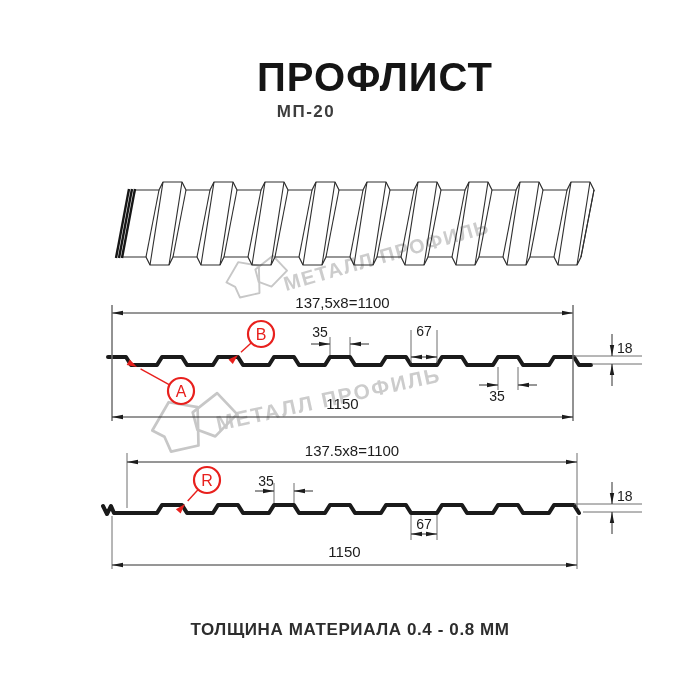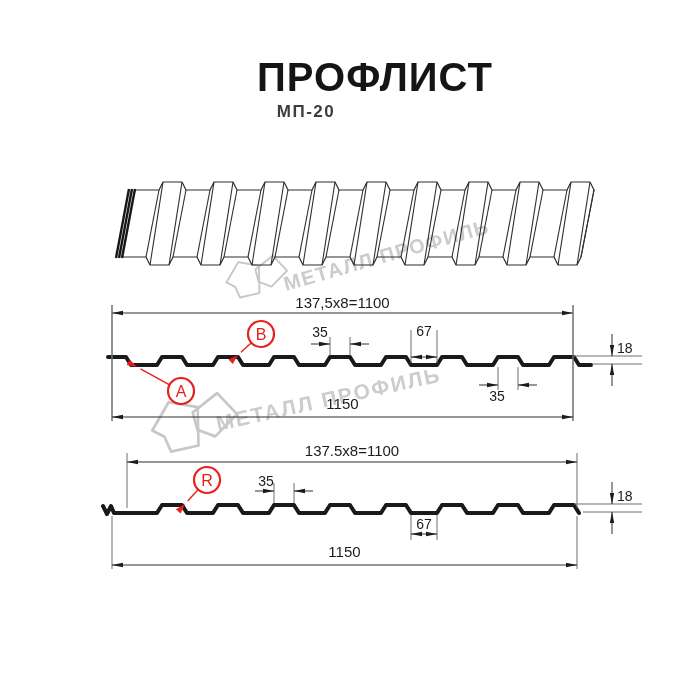--- a/index.html
+++ b/index.html
@@ -162,13 +162,14 @@
         <line x1="612" y1="534" x2="612" y2="512" stroke="#2f2f2f" stroke-width="1"></line>
         <path d="M612,512L609.8,523L614.2,523Z" fill="#1c1c1c" stroke="none" stroke-width="0" stroke-linejoin="round" stroke-linecap="round"></path>
         <text x="617" y="501" font-size="14" text-anchor="start" fill="#1c1c1c">18</text>
         <circle cx="207" cy="480" r="13" fill="none" stroke="#e8201d" stroke-width="2.2"></circle>
         <text x="207" y="485.5" font-size="16" text-anchor="middle" fill="#e8201d">R</text>
         <line x1="198.2155798292745" y1="489.5830038226096" x2="187.70289851406937" y2="501.051383439197" stroke="#e8201d" stroke-width="1.4"></line>
         <polygon points="0,0 10,-3.2 10,3.2" fill="#e8201d" transform="translate(185,504) rotate(132.51044707800085)"></polygon>
       </g>
   </svg>
 
+  <div class="footer">ТОЛЩИНА МАТЕРИАЛА 0.4 - 0.8 ММ</div>
 </div>
 
 </body></html>

